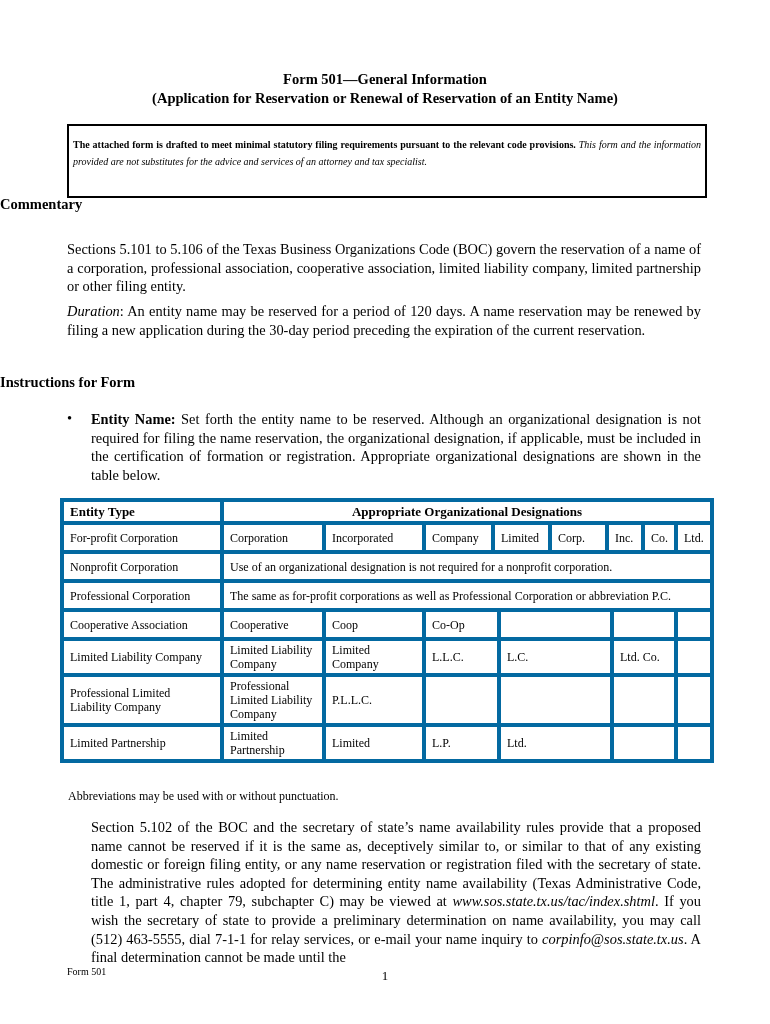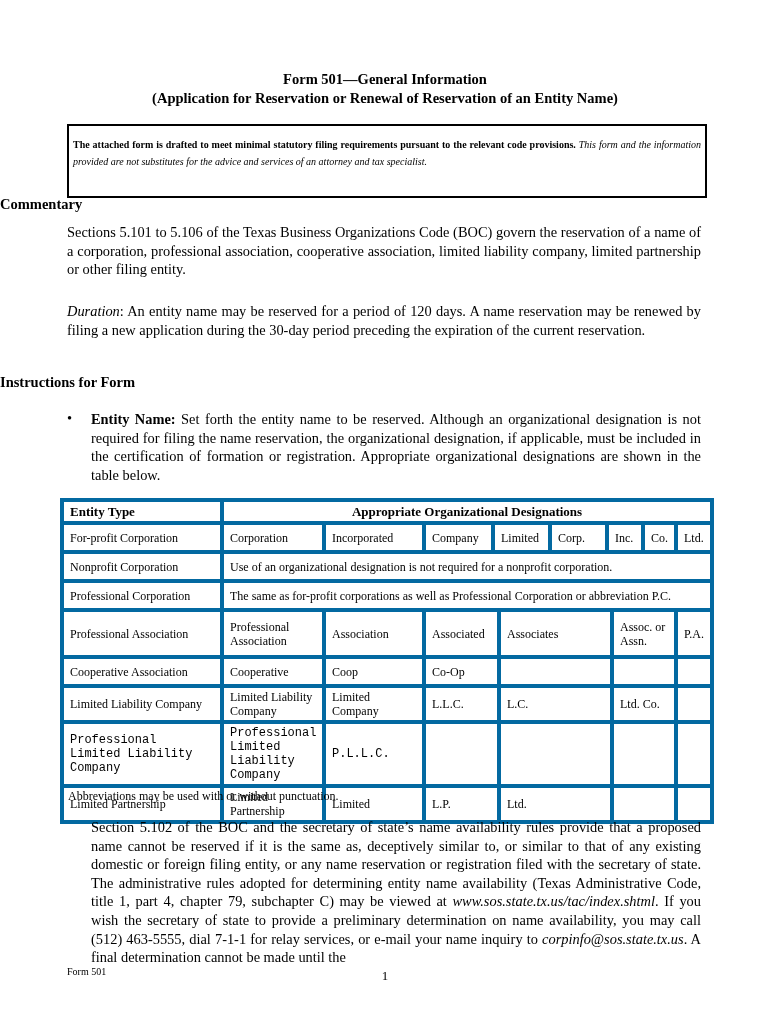--- a/index.html
+++ b/index.html
@@ -35,21 +35,21 @@
 <div class="abs title" style="top:71px;">Form 501—General Information</div>
 <div class="abs title" style="top:90px;">(Application for Reservation or Renewal of Reservation of an Entity Name)</div>
 
 <div class="abs notice">
   <b>The attached form is drafted to meet minimal statutory filing requirements pursuant to the relevant code provisions.</b>
   <i>This form and the information provided are not substitutes for the advice and services of an attorney and tax specialist.</i>
 </div>
 
 <div class="abs heading" style="top:196px;">Commentary</div>
 
-<div class="abs para" style="top:223px;">Sections 5.101 to 5.106 of the Texas Business Organizations Code (BOC) govern the reservation of a name of a corporation, professional association, cooperative association, limited liability company, limited partnership or other filing entity.</div>
+<div class="abs para" style="top:240px;">Sections 5.101 to 5.106 of the Texas Business Organizations Code (BOC) govern the reservation of a name of a corporation, professional association, cooperative association, limited liability company, limited partnership or other filing entity.</div>
 
 <div class="abs para" style="top:302px;"><i>Duration</i><span>: An entity name may be reserved for a period of 120 days.  A name reservation may be renewed by filing a new application during the 30-day period preceding the expiration of the current reservation.</span></div>
 
 <div class="abs heading" style="top:374px;">Instructions for Form</div>
 
 <div class="abs bullet">•</div>
 <div class="abs bullet-text"><b>Entity Name:</b><span>  Set forth the entity name to be reserved. Although an organizational designation is not required for filing the name reservation, the organizational designation, if applicable, must be included in the certification of formation or registration.  Appropriate organizational designations are shown in the table below.</span></div>
 
 <table class="designations">
   <colgroup>
@@ -82,48 +82,39 @@
     <td>Ltd.</td>
   </tr>
   <tr style="height:29px;">
     <td>Nonprofit Corporation</td>
     <td colspan="10">Use of an organizational designation is not required for a nonprofit corporation.</td>
   </tr>
   <tr style="height:29px;">
     <td>Professional Corporation</td>
     <td colspan="10">The same as for-profit corporations as well as Professional Corporation or abbreviation P.C.</td>
   </tr>
-  <tr style="height:47px;">
-    <td>Professional Association</td>
-    <td>Professional Association</td>
-    <td>Association</td>
-    <td colspan="2">Associated</td>
-    <td colspan="3">Associates</td>
-    <td colspan="2" style="width:30px;">Assoc. or Assn.</td>
-    <td>P.A.</td>
-  </tr>
   <tr style="height:29px;">
     <td>Cooperative Association</td>
     <td>Cooperative</td>
     <td>Coop</td>
     <td colspan="2">Co-Op</td>
     <td colspan="3"></td>
     <td colspan="2"></td>
     <td></td>
   </tr>
   <tr style="height:29px;">
     <td>Limited Liability Company</td>
     <td>Limited Liability Company</td>
     <td>Limited Company</td>
     <td colspan="2">L.L.C.</td>
     <td colspan="3">L.C.</td>
     <td colspan="2">Ltd. Co.</td>
     <td></td>
   </tr>
-  <tr style="height:45px;font-family:Liberation Mono, monospace;">
+  <tr style="height:45px;">
     <td>Professional Limited Liability Company</td>
     <td>Professional Limited Liability Company</td>
     <td>P.L.L.C.</td>
     <td colspan="2"></td>
     <td colspan="3"></td>
     <td colspan="2"></td>
     <td></td>
   </tr>
   <tr style="height:29px;border-radius:10px;">
     <td>Limited Partnership</td>

